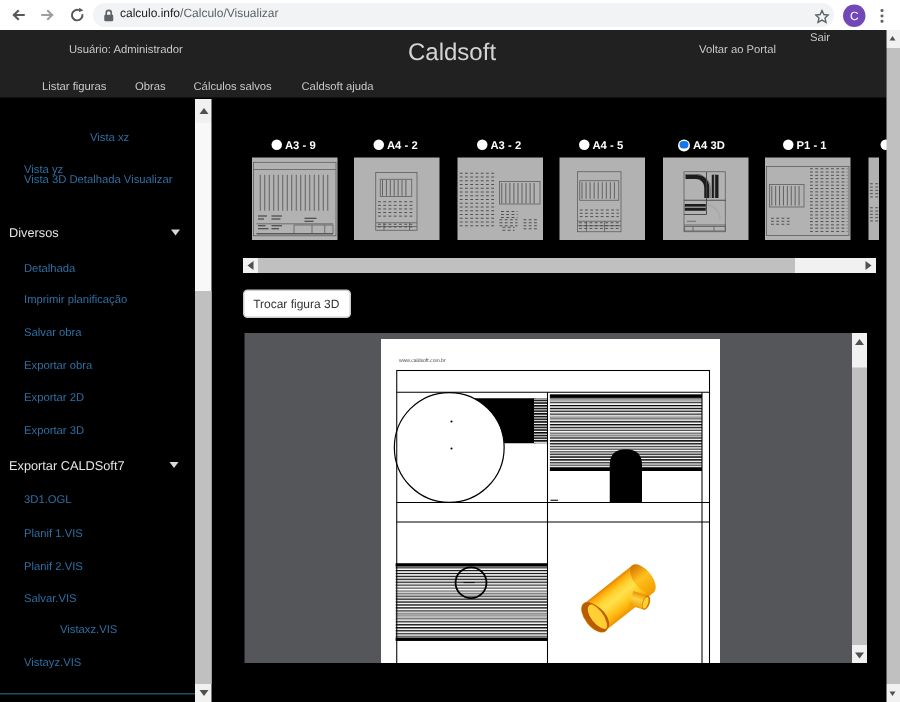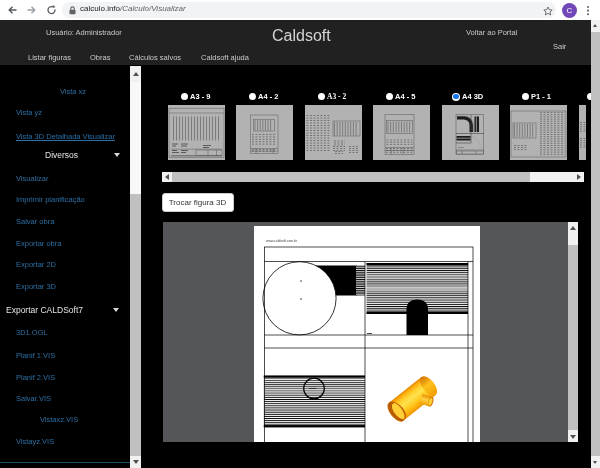--- a/index.html
+++ b/index.html
@@ -4,21 +4,21 @@
 <style>
   * { margin:0; padding:0; box-sizing:border-box; }
   html,body { width:600px; height:468px; overflow:hidden; background:#000; }
   body { font-family:"Liberation Sans", sans-serif; position:relative; }
   .abs { position:absolute; }
 
   
   #chrome { left:0; top:0; width:600px; height:20px; background:#fff; }
   #urlpill { left:62px; top:2px; width:494px; height:16px; background:#f1f3f4; border-radius:8px; }
   .urltext { left:80px; top:4px; font-size:8px; color:#202124; letter-spacing:0; }
-  .urltext .path { color:#5f6368;font-style:italic; }
+  .urltext .path { color:#5f6368; }
 
   
   #page { left:0; top:20px; width:600px; height:448px; background:#000; }
 
   #header { left:0; top:20px; width:591px; height:45px; background:#212121; }
   .htext { color:#c9c9c9; font-size:7.5px; }
 
   
   .slink { position:absolute; left:16px; color:#2d6fa3; font-size:7.5px; white-space:nowrap; }
   .shead { position:absolute; left:6px; color:#e4e4e4; font-size:8.5px; white-space:nowrap; }
@@ -65,32 +65,32 @@
   <svg class="abs" style="left:543px; top:5.5px;" width="10" height="10" viewBox="0 0 12 12">
     <path d="M6 1.2 L7.5 4.4 L11 4.8 L8.4 7.2 L9.2 10.7 L6 8.9 L2.8 10.7 L3.6 7.2 L1 4.8 L4.5 4.4 Z" fill="none" stroke="#5f6368" stroke-width="1.1"></path>
   </svg>
   <div class="abs" style="left:562px; top:3px; width:15px; height:15px; border-radius:50%; background:#7248b9; color:#fff; font-size:8px; text-align:center; line-height:15px;">C</div>
   <div class="abs" style="left:587px; top:6px; width:1.8px; height:1.8px; background:#5f6368; border-radius:50%; box-shadow:0 3.6px 0 #5f6368, 0 7.2px 0 #5f6368;"></div>
 </div>
 
 <div class="abs htext" style="left:46px; top:28px;">Usuário: Administrador</div>
 <div class="abs htext" style="left:272px; top:26.5px; font-size:16px; color:#d4d4d4;">Caldsoft</div>
 <div class="abs htext" style="left:466px; top:28px;">Voltar ao Portal</div>
-<div class="abs htext" style="left:540px; top:42px;margin-left:13px;">Sair</div>
+<div class="abs htext" style="left:540px; top:20px;">Sair</div>
 <div class="abs htext" style="left:28px; top:53px;">Listar figuras</div>
 <div class="abs htext" style="left:90px; top:53px;text-align:center;">Obras</div>
 <div class="abs htext" style="left:129px; top:53px;">Cálculos salvos</div>
 <div class="abs htext" style="left:201px; top:53px;">Caldsoft ajuda</div>
 
 <div class="slink" style="top:86.5px;margin-left:44px;">Vista xz</div>
 <div class="slink" style="top:107.5px;">Vista yz</div>
-<div class="slink" style="top:132px;text-decoration:underline;">Vista 3D Detalhada Visualizar</div>
-<div class="shead" style="top:150px;margin-left:39px;">Diversos</div>
+<div class="slink" style="top:115px;">Vista 3D Detalhada Visualizar</div>
+<div class="shead" style="top:150px;">Diversos</div>
 <div class="caret" style="left:114px; top:153px;"></div>
-<div class="slink" style="top:173.5px;">Visualizar</div>
+<div class="slink" style="top:173.5px;">Detalhada</div>
 <div class="slink" style="top:195px;">Imprimir planificação</div>
 <div class="slink" style="top:216.5px;">Salvar obra</div>
 <div class="slink" style="top:238.5px;">Exportar obra</div>
 <div class="slink" style="top:260px;">Exportar 2D</div>
 <div class="slink" style="top:281.5px;">Exportar 3D</div>
 <div class="shead" style="top:305px;">Exportar CALDSoft7</div>
 <div class="caret" style="left:113px; top:308px;"></div>
 <div class="slink" style="top:328px;">3D1.OGL</div>
 <div class="slink" style="top:350.5px;">Planif 1.VIS</div>
 <div class="slink" style="top:372.5px;">Planif 2.VIS</div>
@@ -104,21 +104,21 @@
 <div class="sb-track" style="left:130px; top:82px; width:11px; height:374px;"></div>
 <div class="sb-thumb" style="left:130px; top:194px; width:11px; height:262px;"></div>
 <div class="sb-btn" style="left:130px; top:456px; width:11px; height:12px;"></div>
 <div class="arr" style="left:132.5px; top:460px; border-left:3px solid transparent; border-right:3px solid transparent; border-top:4px solid #505050;"></div>
 
 <div class="radio" style="left:180.5px; top:93px;"></div>
 <div class="tlabel" style="left:190px; top:92px;">A3 - 9</div>
 <div class="radio" style="left:248.5px; top:93px;"></div>
 <div class="tlabel" style="left:258px; top:92px;">A4 - 2</div>
 <div class="radio" style="left:317.5px; top:93px;"></div>
-<div class="tlabel" style="left:327px; top:92px;font-family:Liberation Serif, serif;">A3 - 2</div>
+<div class="tlabel" style="left:327px; top:92px;">A3 - 2</div>
 <div class="radio" style="left:385.5px; top:93px;"></div>
 <div class="tlabel" style="left:395px; top:92px;">A4 - 5</div>
 <div class="radio" style="left:452px; top:92.5px; width:8px; height:8px;"></div>
 <div class="abs" style="left:453.2px; top:93.7px; width:5.6px; height:5.6px; border-radius:50%; background:#1576e8;"></div>
 <div class="tlabel" style="left:462px; top:92px;">A4 3D</div>
 <div class="radio" style="left:521.5px; top:93px;"></div>
 <div class="tlabel" style="left:531px; top:92px;">P1 - 1</div>
 <div class="radio" style="left:587px; top:93px;"></div>
 
 <div class="tbox" style="left:167.5px;"><svg width="57" height="55" viewBox="0 0 57 55">

